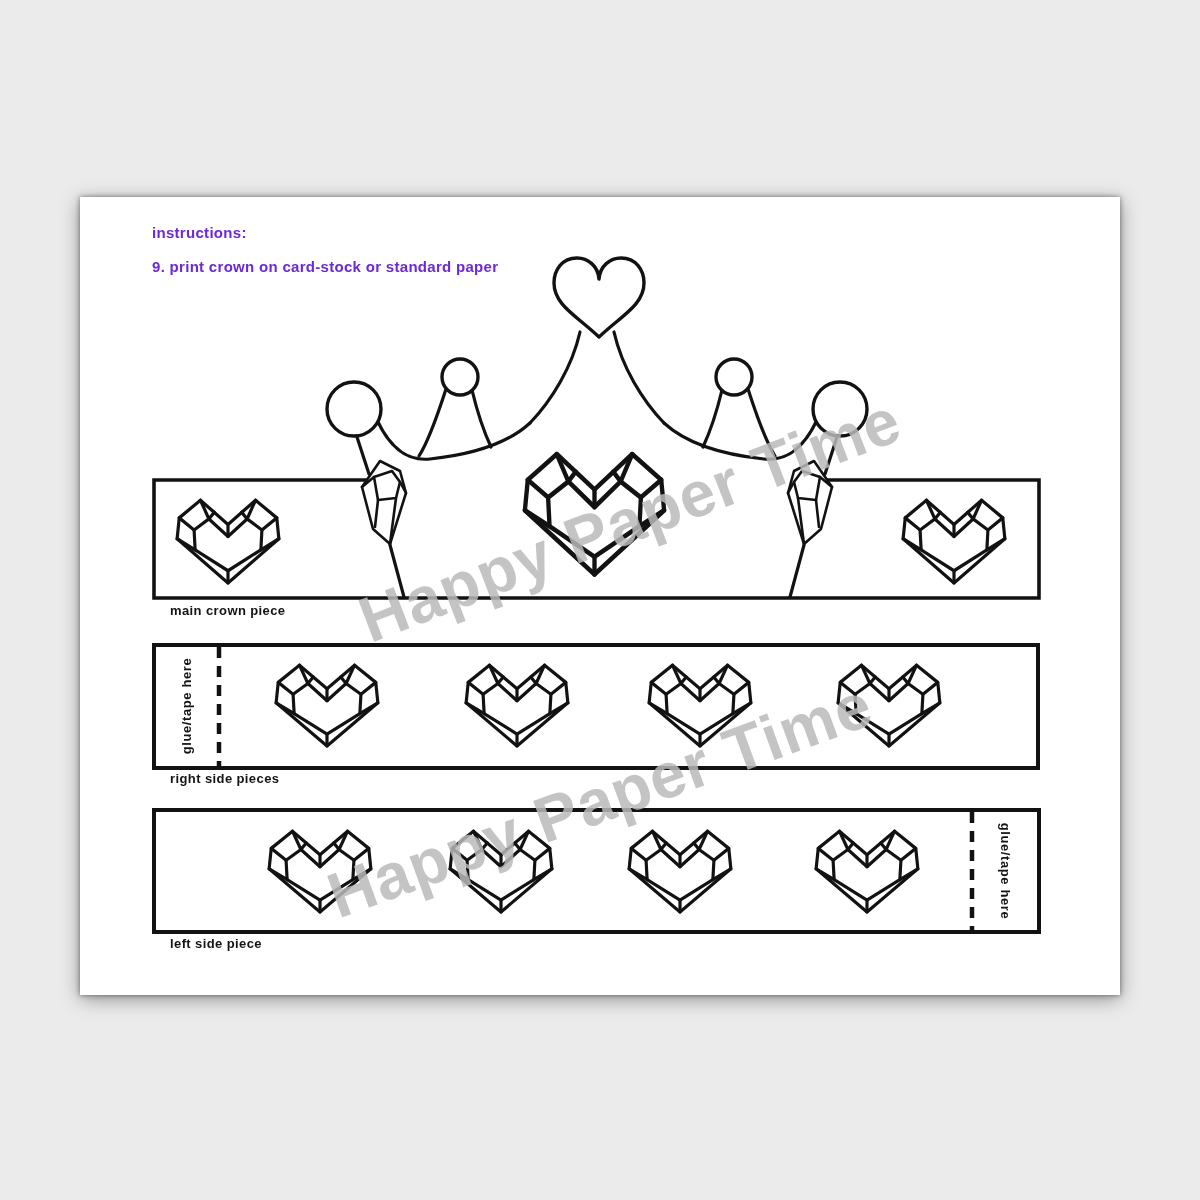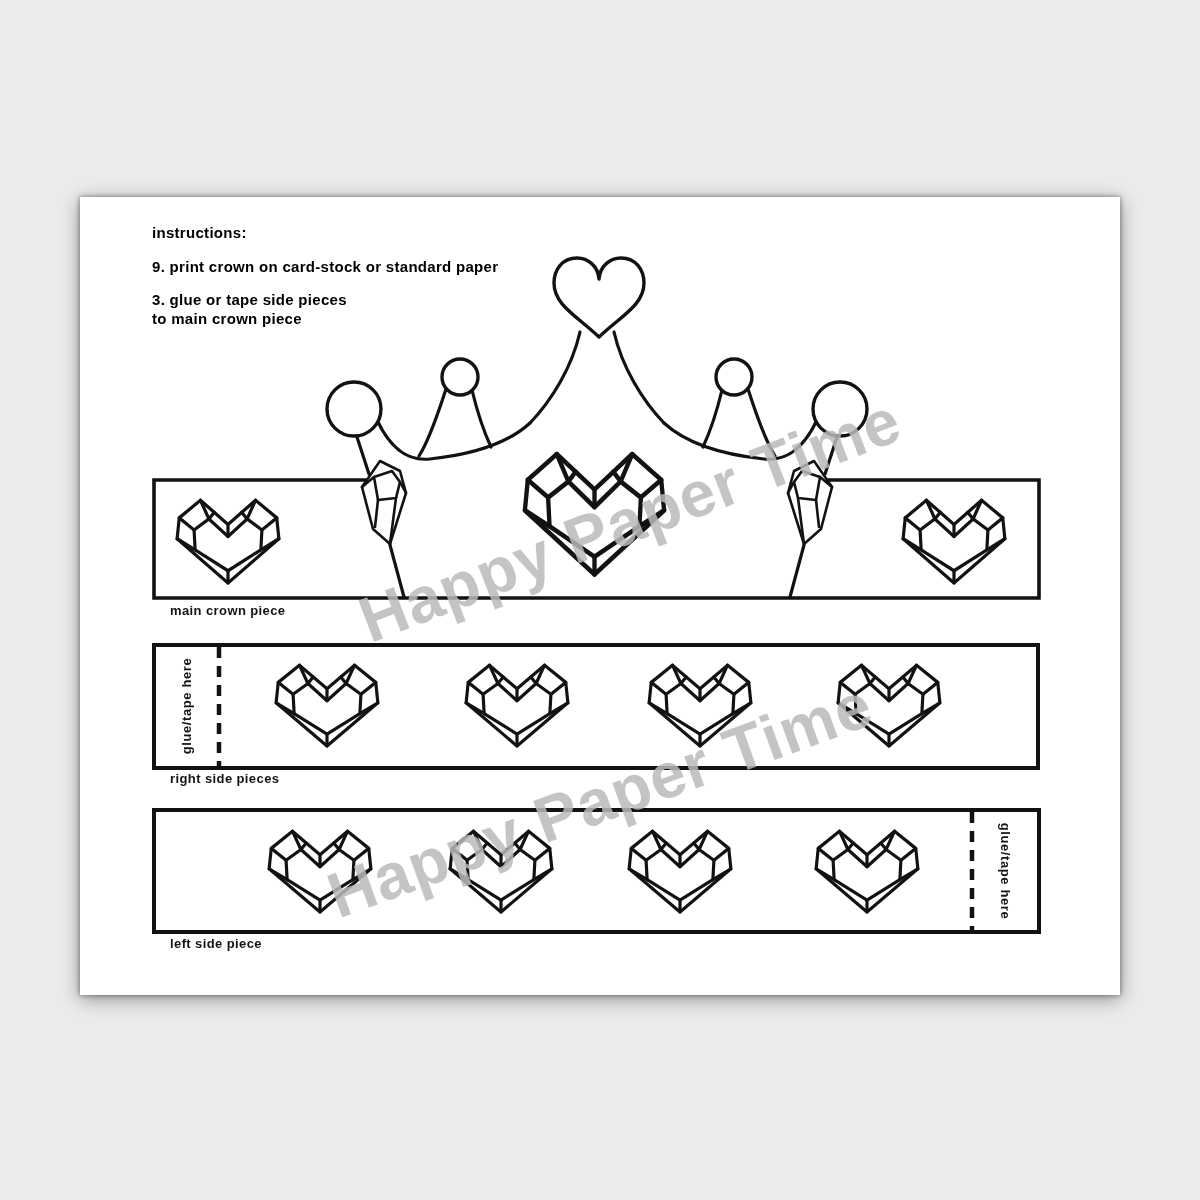--- a/index.html
+++ b/index.html
@@ -10,21 +10,21 @@
   }
   .paper{
     position:absolute;left:80px;top:197px;width:1040px;height:798px;
     background:#ffffff;
     box-shadow:0 0 5px rgba(0,0,0,.45),0 4px 18px rgba(0,0,0,.38);
   }
   .art{position:absolute;left:0;top:0;width:1040px;height:798px;}
   
   .instructions{
     position:absolute;left:72px;top:27px;width:420px;
-    color:#000000;font-weight:700;font-size:15px;line-height:18.5px;
+    color:#6d28d9;font-weight:700;font-size:15px;line-height:18.5px;
     letter-spacing:.3px;
   }
   .instructions .step{margin-top:15px;white-space:pre-line;}
   
   .piece-label{
     position:absolute;left:90px;color:#141414;font-weight:700;
     font-size:13px;letter-spacing:.4px;
   }
   .label-main{top:406px;}
   .label-right{top:574px;}
@@ -148,22 +148,20 @@
         <use href="#gemheart"></use>
       </svg>
     <svg x="734" y="632" width="106" height="84" viewBox="0 0 100 78" preserveAspectRatio="none" overflow="visible">
         <use href="#gemheart"></use>
       </svg>
   </svg>
 
   <div class="instructions">
     <div>instructions:</div>
     <div class="step">9. print crown on card-stock or standard paper</div>
-    <div class="step">3. glue or tape side pieces
-to main crown piece</div>
   </div>
 
   <div class="piece-label label-main">main crown piece</div>
   <div class="piece-label label-right">right side pieces</div>
   <div class="piece-label label-left">left side piece</div>
 
   <div class="glue-text glue-right">glue/tape here</div>
   <div class="glue-text glue-left">glue/tape here</div>
 
   <div class="watermark wm1">Happy Paper Time</div>

